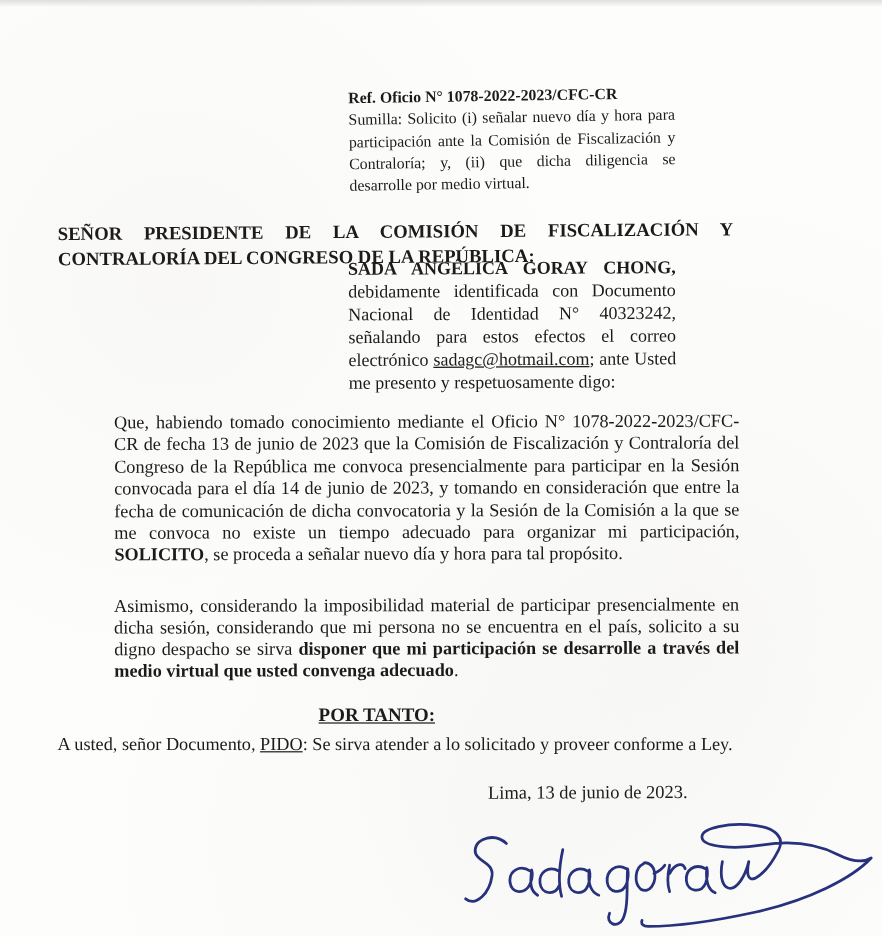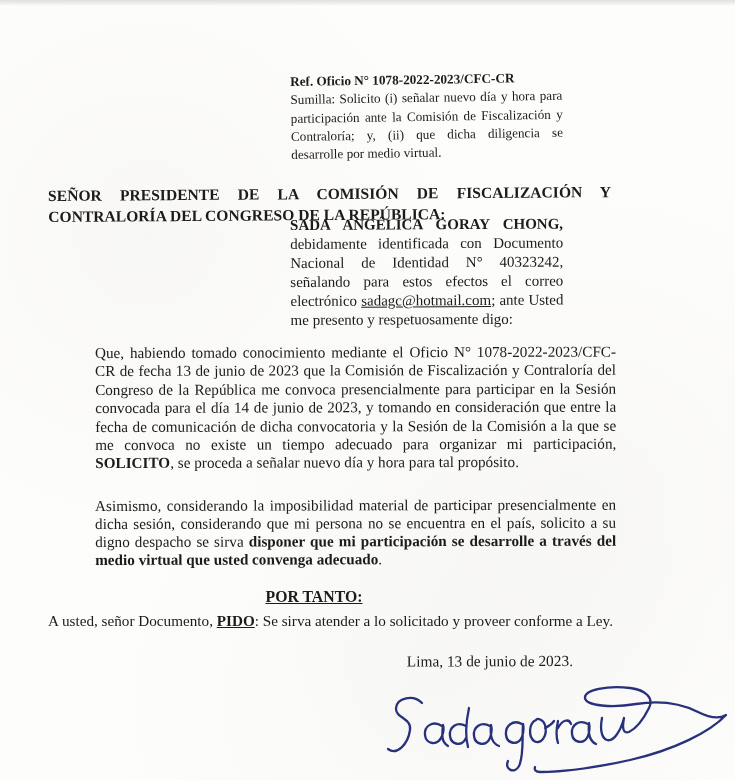--- a/index.html
+++ b/index.html
@@ -53,21 +53,21 @@
   .para-2 { top: 497px; line-height: 18px; }
   .por-tanto {
     left: 54px; top: 588px; width: 520px;
     text-align: center; font-weight: bold; font-size: 15.8px;
   }
   .por-tanto span { text-decoration: underline; text-align: center; }
   .pido-block {
     left: 48px; top: 610px; width: 566px;
     font-size: 15.2px; line-height: 21px;
   }
-  .pido-word { font-weight: bold; text-decoration: underline; }
+  .pido-word { font-weight: normal; text-decoration: underline; }
   .date-line {
     left: 0px; top: 653px; width: 573px;
     text-align: right; font-size: 15.4px;
     transform: rotate(-0.2deg);
   }
   .signature-wrap { position: absolute; left: 378px; top: 666px; width: 352px; height: 114px; }
   .signature-wrap svg { display: block; width: 100%; height: 100%; }
   .sig-stroke { fill: none; stroke: #27317c; stroke-width: 2.3; stroke-linecap: round; stroke-linejoin: round; }
 </style>
 </head>

